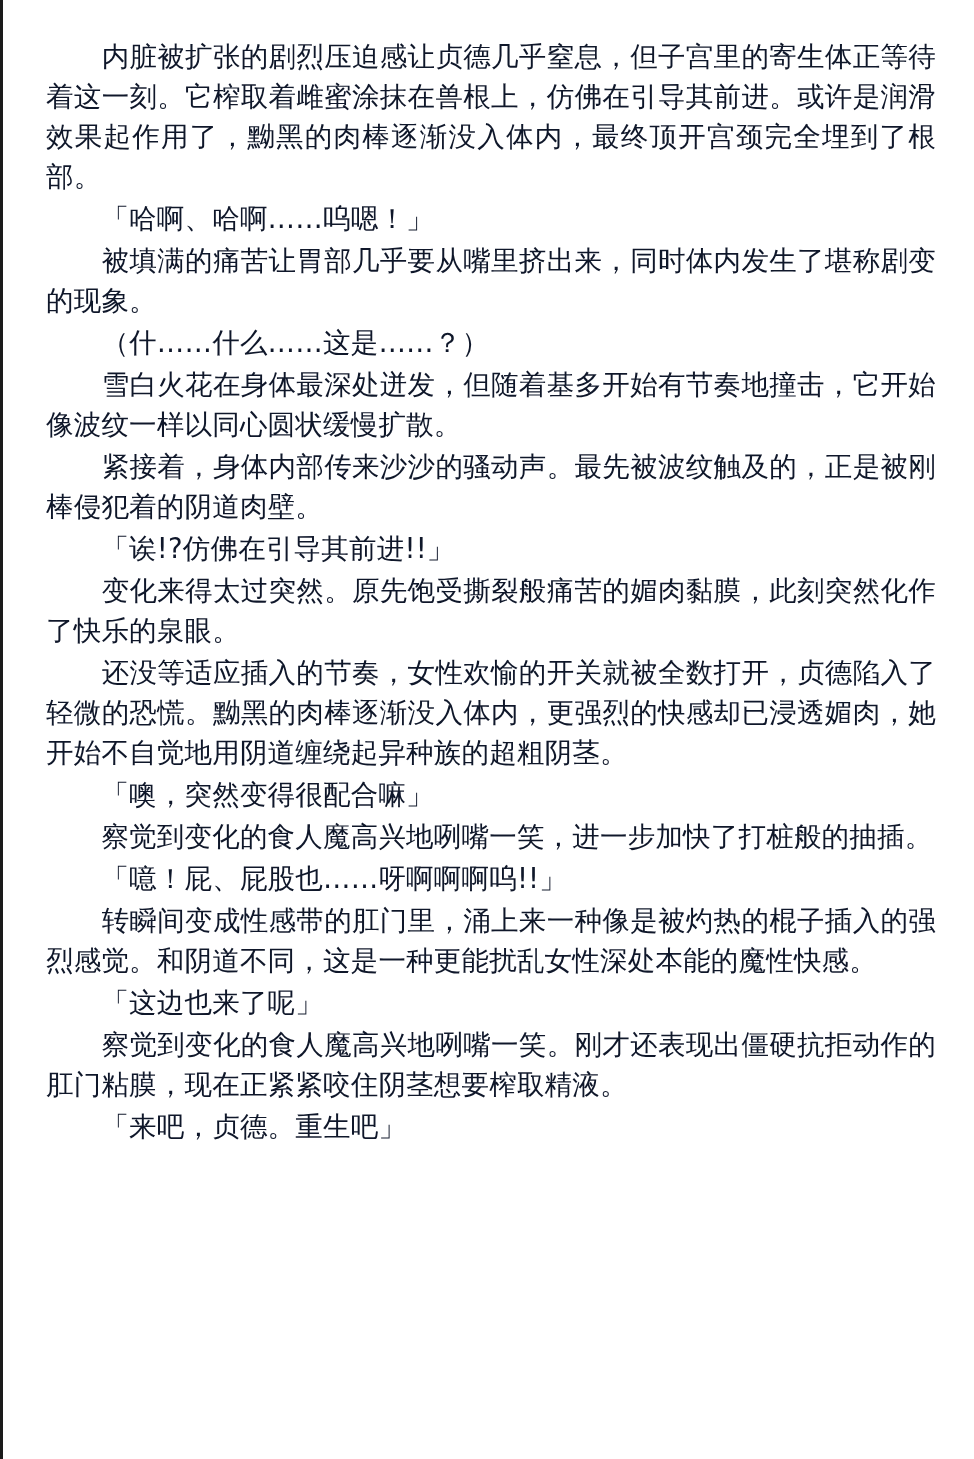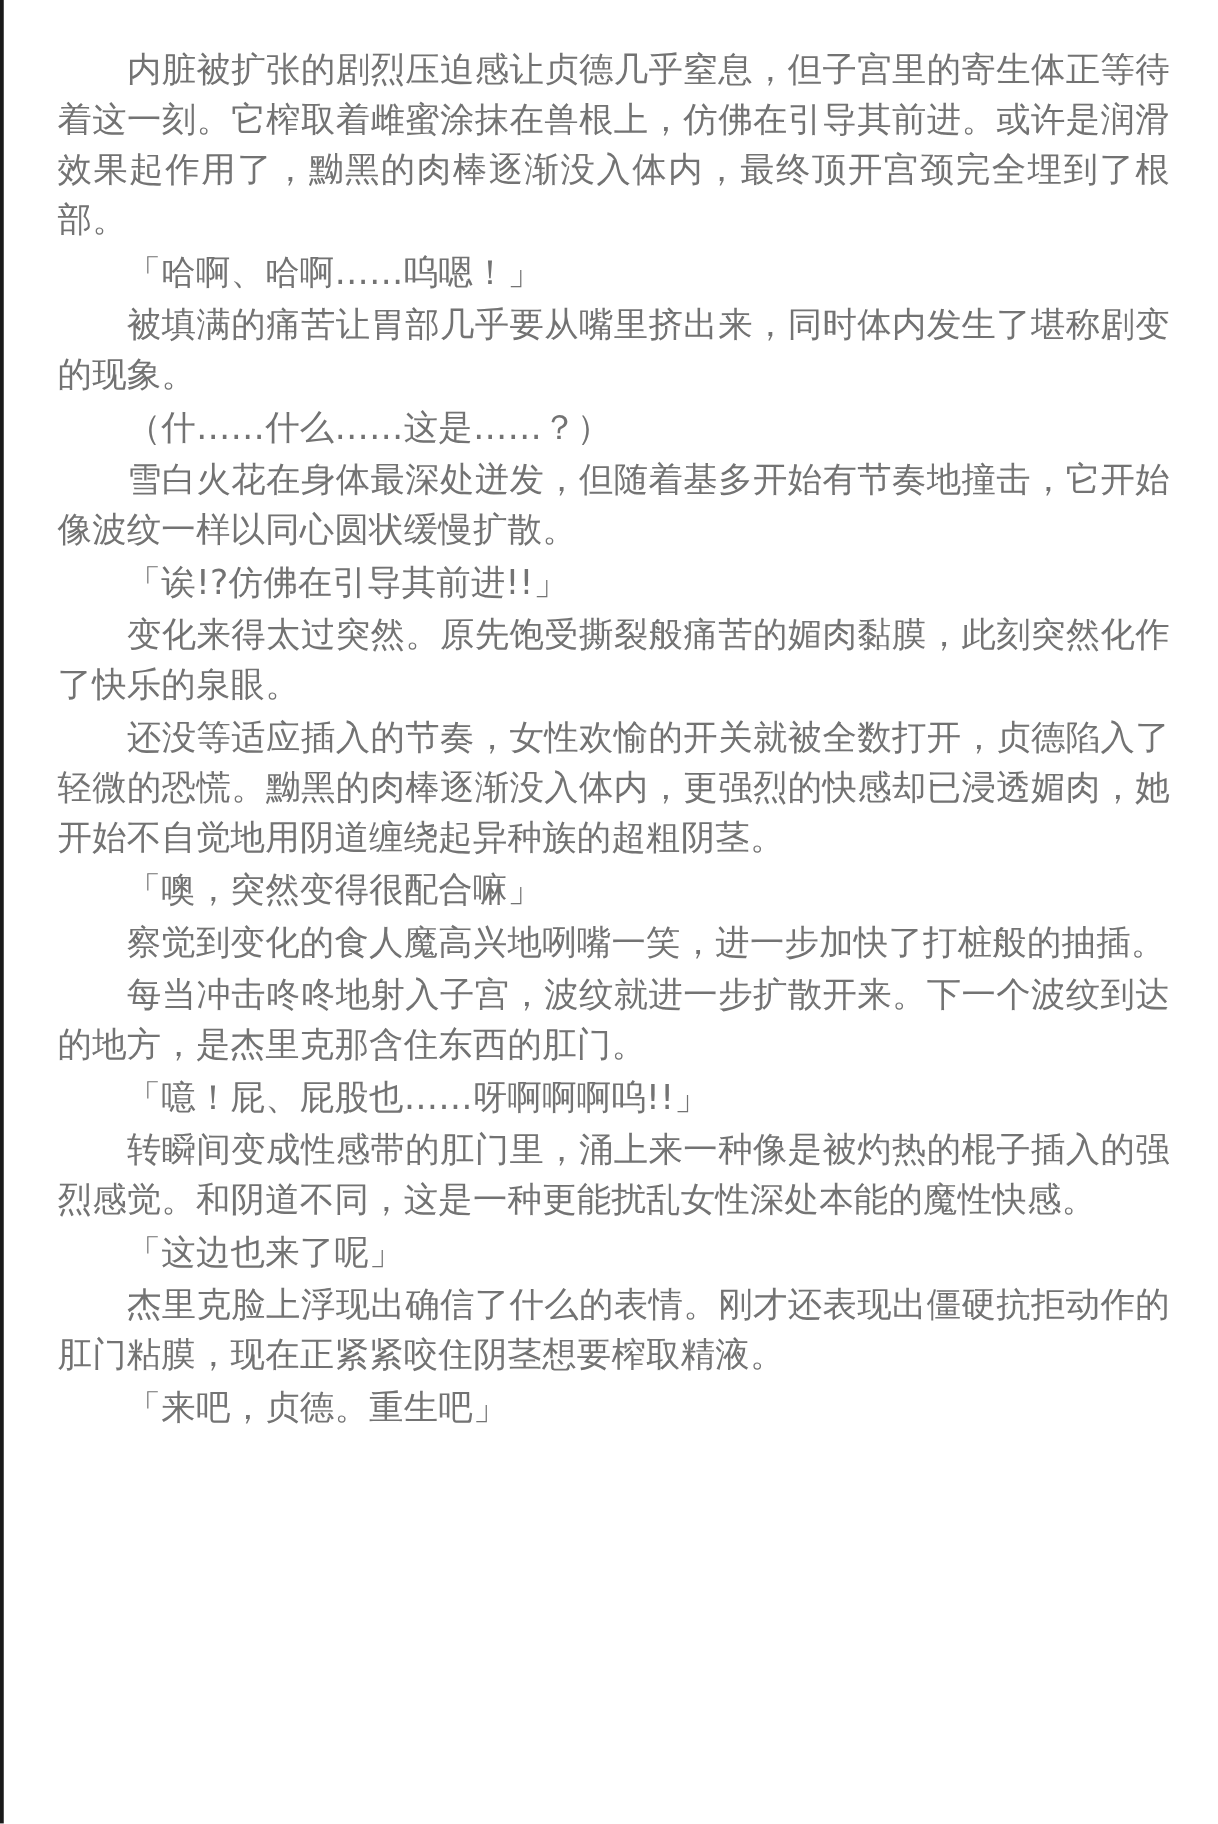--- a/index.html
+++ b/index.html
@@ -31,46 +31,46 @@
   .content {
     position: absolute;
     left: 46px;
     top: 36px;
     width: 890px;
   }
   .para {
     margin: 0 0 2px 0;
     font-size: 27.5px;
     line-height: 40px;
-    color: #737373;
+    color: #0f172a;
     text-align: justify;
     text-justify: inter-character;
     letter-spacing: 0.2px;
     font-weight: 400;
   }
   .noindent {
     text-indent: 0;
   }
 </style>
 </head>
 <body>
 
 <div class="page">
   <div class="page-border"></div>
   <div class="content">
     <p class="para noindent">　　内脏被扩张的剧烈压迫感让贞德几乎窒息，但子宫里的寄生体正等待着这一刻。它榨取着雌蜜涂抹在兽根上，仿佛在引导其前进。或许是润滑效果起作用了，黝黑的肉棒逐渐没入体内，最终顶开宫颈完全埋到了根部。</p>
     <p class="para noindent">　　「哈啊、哈啊……呜嗯！」</p>
     <p class="para noindent">　　被填满的痛苦让胃部几乎要从嘴里挤出来，同时体内发生了堪称剧变的现象。</p>
     <p class="para noindent">　　（什……什么……这是……？）</p>
     <p class="para noindent">　　雪白火花在身体最深处迸发，但随着基多开始有节奏地撞击，它开始像波纹一样以同心圆状缓慢扩散。</p>
+    <p class="para noindent">　　紧接着，身体内部传来沙沙的骚动声。最先被波纹触及的，正是被刚棒侵犯着的阴道肉壁。</p>
     <p class="para noindent">　　「诶!?仿佛在引导其前进!!」</p>
     <p class="para noindent">　　变化来得太过突然。原先饱受撕裂般痛苦的媚肉黏膜，此刻突然化作了快乐的泉眼。</p>
     <p class="para noindent">　　还没等适应插入的节奏，女性欢愉的开关就被全数打开，贞德陷入了轻微的恐慌。黝黑的肉棒逐渐没入体内，更强烈的快感却已浸透媚肉，她开始不自觉地用阴道缠绕起异种族的超粗阴茎。</p>
     <p class="para noindent">　　「噢，突然变得很配合嘛」</p>
     <p class="para noindent">　　察觉到变化的食人魔高兴地咧嘴一笑，进一步加快了打桩般的抽插。</p>
-    <p class="para noindent">　　每当冲击咚咚地射入子宫，波纹就进一步扩散开来。下一个波纹到达的地方，是杰里克那含住东西的肛门。</p>
     <p class="para noindent">　　「噫！屁、屁股也……呀啊啊啊呜!!」</p>
     <p class="para noindent">　　转瞬间变成性感带的肛门里，涌上来一种像是被灼热的棍子插入的强烈感觉。和阴道不同，这是一种更能扰乱女性深处本能的魔性快感。</p>
     <p class="para noindent">　　「这边也来了呢」</p>
-    <p class="para noindent">　　杰里克脸上浮现出确信了什么的表情。刚才还表现出僵硬抗拒动作的肛门粘膜，现在正紧紧咬住阴茎想要榨取精液。</p>
+    <p class="para noindent">　　察觉到变化的食人魔高兴地咧嘴一笑。刚才还表现出僵硬抗拒动作的肛门粘膜，现在正紧紧咬住阴茎想要榨取精液。</p>
     <p class="para noindent">　　「来吧，贞德。重生吧」</p>
   </div>
 </div>
 
 </body></html>

